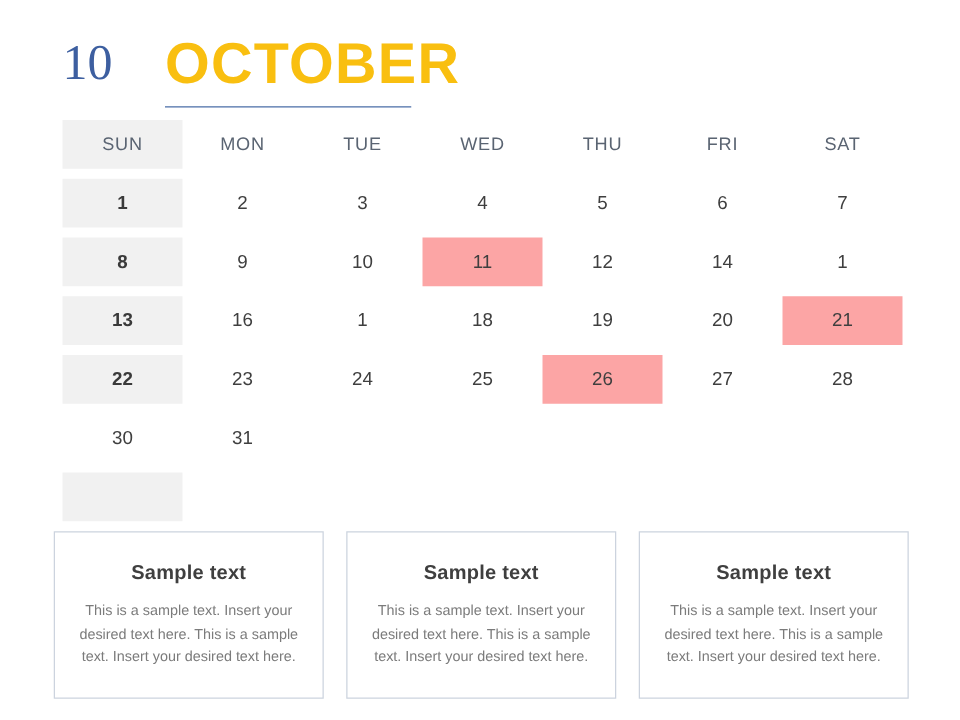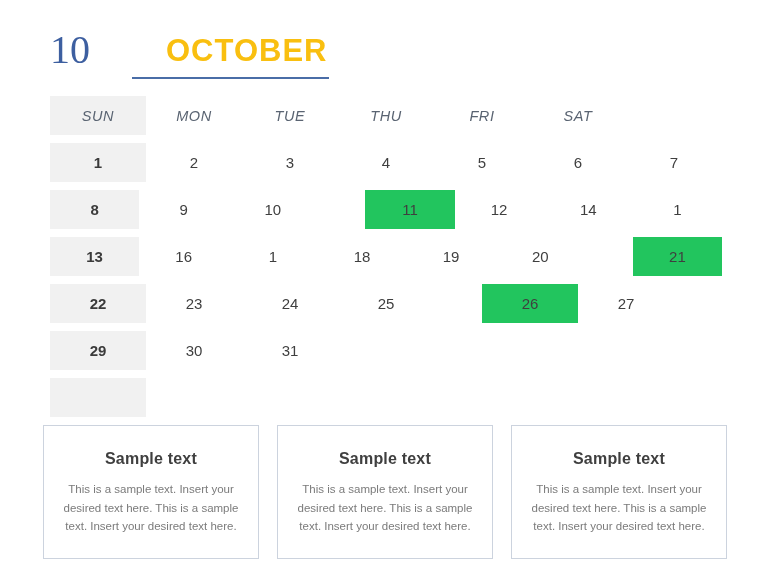--- a/index.html
+++ b/index.html
@@ -36,26 +36,25 @@
     color: #3d5fa0;
     letter-spacing: 0px;
     line-height: 1;
     font-family: "Liberation Serif", serif;
   }
   .month-title-wrap {
     margin-left: 42px;
     position: relative;
   }
   .month-name {
-    font-size: 31px;
+    font-size: 46px;
     font-weight: bold;
     color: #f9bf10;
     letter-spacing: 1px;
     line-height: 1;
-    margin-left: 34px;
   }
   .title-underline {
     position: absolute;
     left: 0px;
     bottom: -13px;
     width: 197px;
     height: 1.5px;
     background: #4a6da7;
   }
 
@@ -80,32 +79,30 @@
     color: #3f3f3f;
     box-sizing: border-box;
   }
   .cal-row + .cal-row {
     margin-top: 8px;
   }
   .cal-cell.dow {
     color: #5a6472;
     font-size: 14.5px;
     letter-spacing: 0.6px;
-    font-style: italic;
   }
   .cal-cell.sun-col {
     background: #f1f1f1;
   }
   .cal-cell.sun-num {
     font-weight: bold;
     color: #3a3a3a;
   }
   .cal-cell.highlight {
-    background: #22c55e;
-    margin-left: 48px;
+    background: #fca5a5;
   }
   .cal-cell.empty {
     color: transparent;
   }
 
   
   .boxes {
     position: absolute;
     left: 43px;
     top: 425px;
@@ -147,20 +144,21 @@
       <div class="title-underline"></div>
     </div>
   </div>
 
   <div class="calendar">
 
     <div class="cal-row">
       <div class="cal-cell dow sun-col">SUN</div>
       <div class="cal-cell dow">MON</div>
       <div class="cal-cell dow">TUE</div>
+      <div class="cal-cell dow">WED</div>
       <div class="cal-cell dow">THU</div>
       <div class="cal-cell dow">FRI</div>
       <div class="cal-cell dow">SAT</div>
     </div>
 
     <div class="cal-row">
       <div class="cal-cell sun-col sun-num">1</div>
       <div class="cal-cell">2</div>
       <div class="cal-cell">3</div>
       <div class="cal-cell">4</div>
@@ -189,24 +187,24 @@
       <div class="cal-cell highlight">21</div>
     </div>
 
     <div class="cal-row">
       <div class="cal-cell sun-col sun-num">22</div>
       <div class="cal-cell">23</div>
       <div class="cal-cell">24</div>
       <div class="cal-cell">25</div>
       <div class="cal-cell highlight">26</div>
       <div class="cal-cell">27</div>
-    </div>
-
-    <div class="cal-row">
-      <div class="cal-cell sun-col sun-num">29</div>
+      <div class="cal-cell">28</div>
+    </div>
+
+    <div class="cal-row">
       <div class="cal-cell">30</div>
       <div class="cal-cell">31</div>
       <div class="cal-cell empty"></div>
       <div class="cal-cell empty"></div>
       <div class="cal-cell empty"></div>
       <div class="cal-cell empty"></div>
     </div>
 
     <div class="cal-row">
       <div class="cal-cell sun-col empty"></div>

